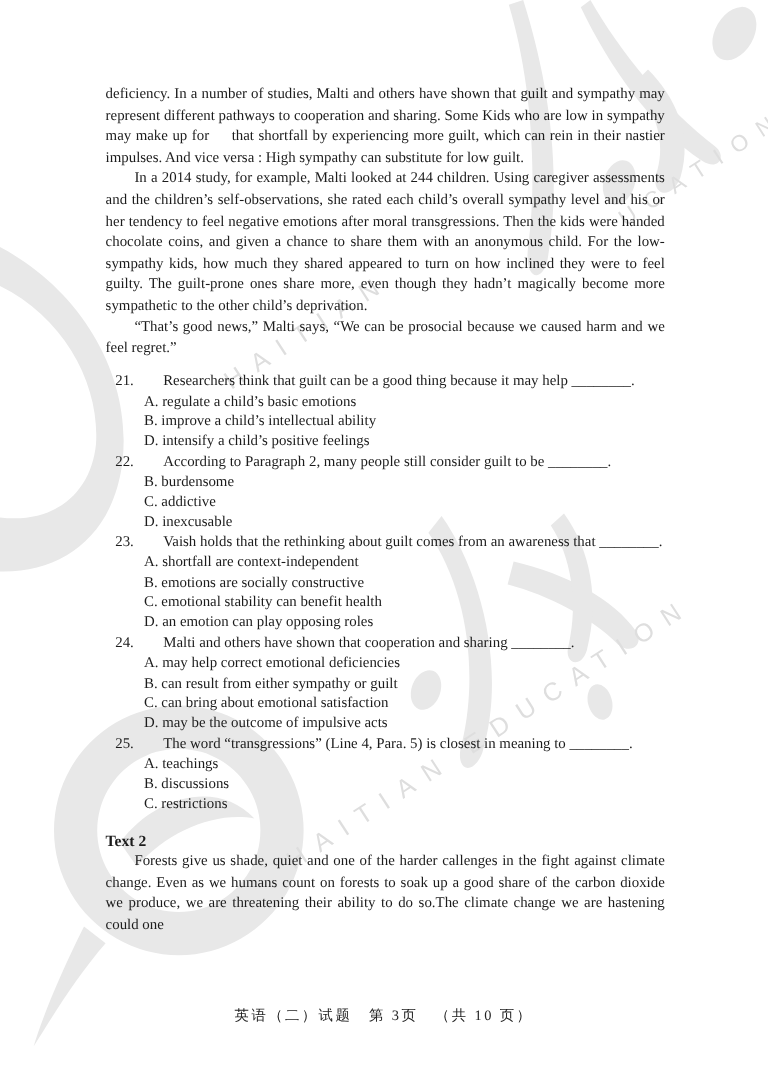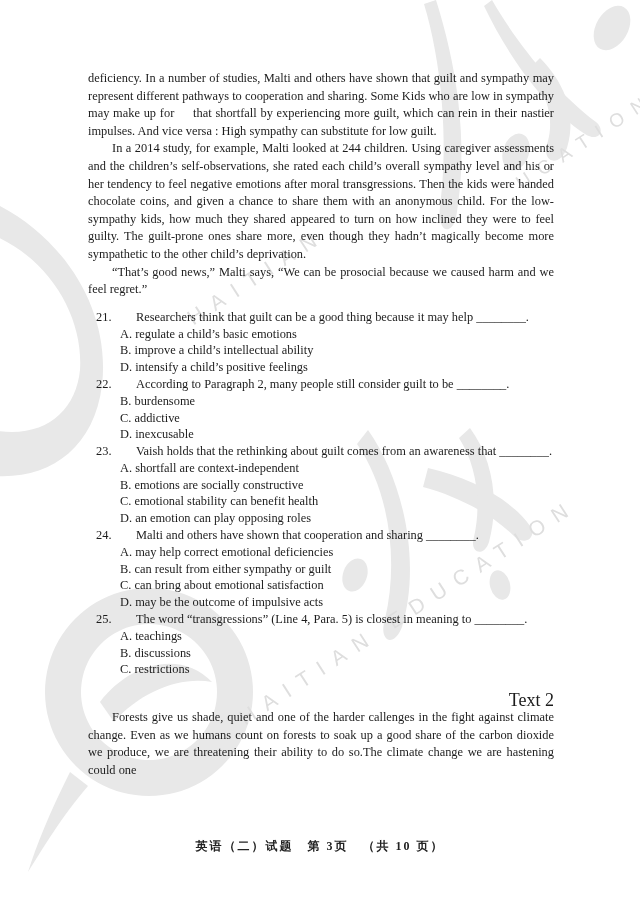--- a/index.html
+++ b/index.html
@@ -37,32 +37,32 @@
   }
   p.indent{text-indent:24px;}
   .questions{margin-top:10px;}
   .question{font-size:12.4px;line-height:16.8px;}
   .q-line{display:flex;gap:16px;}
   .q-num{flex:0 0 24px;padding-left:8px;}
   .q-stem{flex:1;}
   .q-option{padding-left:32px;}
   .text2-heading{
     margin-top:14px;
-    text-align:right;
-    font-weight:normal;
-    font-size:18px;
+    text-align:left;
+    font-weight:bold;
+    font-size:13px;
     line-height:17px;
   }
   .text2-par{margin-top:1px;}
   .footer{
     position:absolute;z-index:1;
     left:0;right:0;top:838px;
     text-align:center;
     font-size:12px;
-    font-weight:bold;
+    font-weight:normal;
     letter-spacing:2px;
     color:#222;
   }
 </style>
 </head>
 <body>
 
 <div class="watermark-layer">
   <svg width="640" height="904" viewBox="0 0 640 904" xmlns="http://www.w3.org/2000/svg">
 

